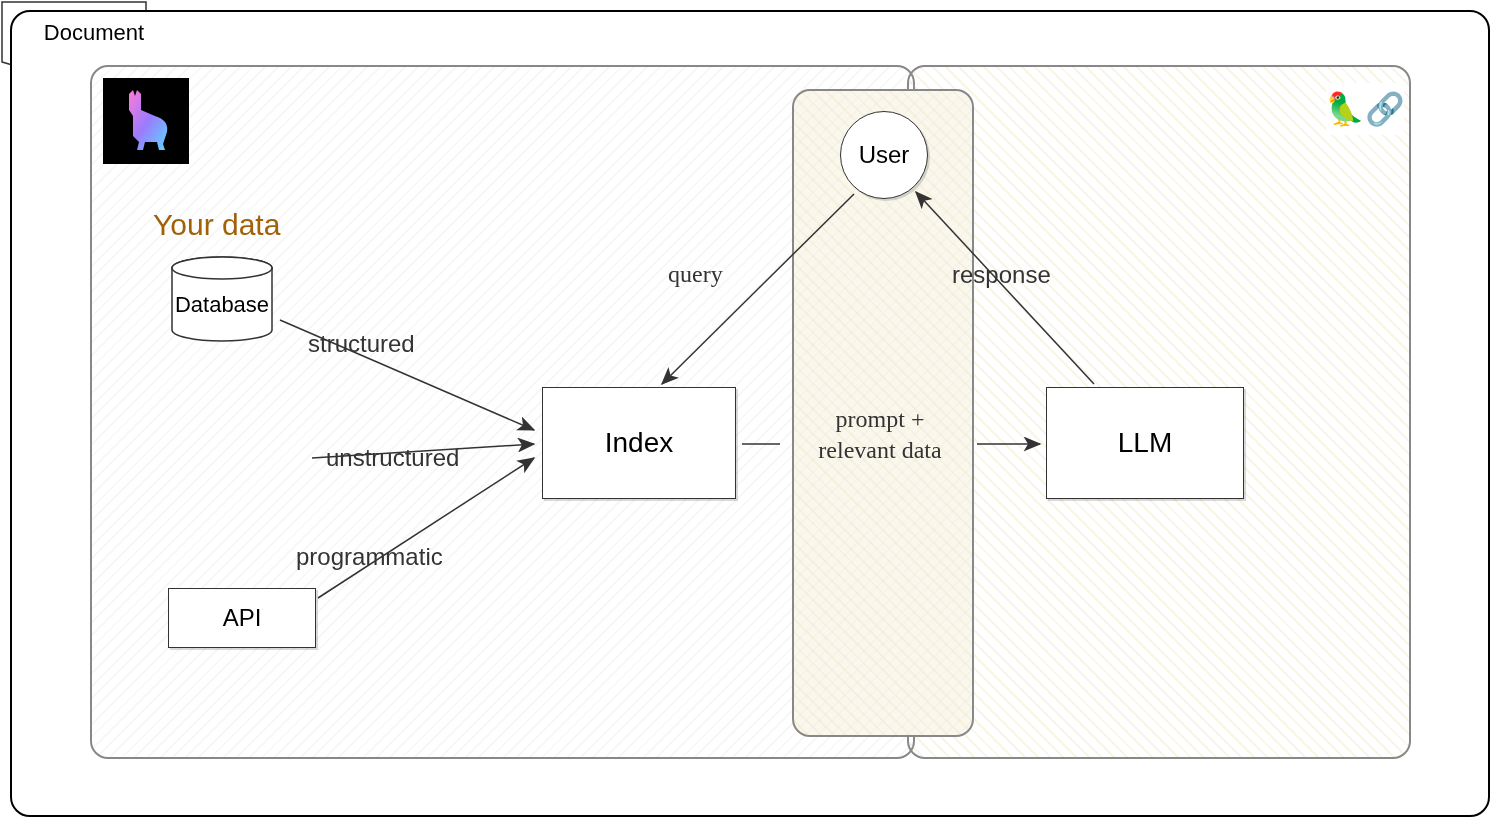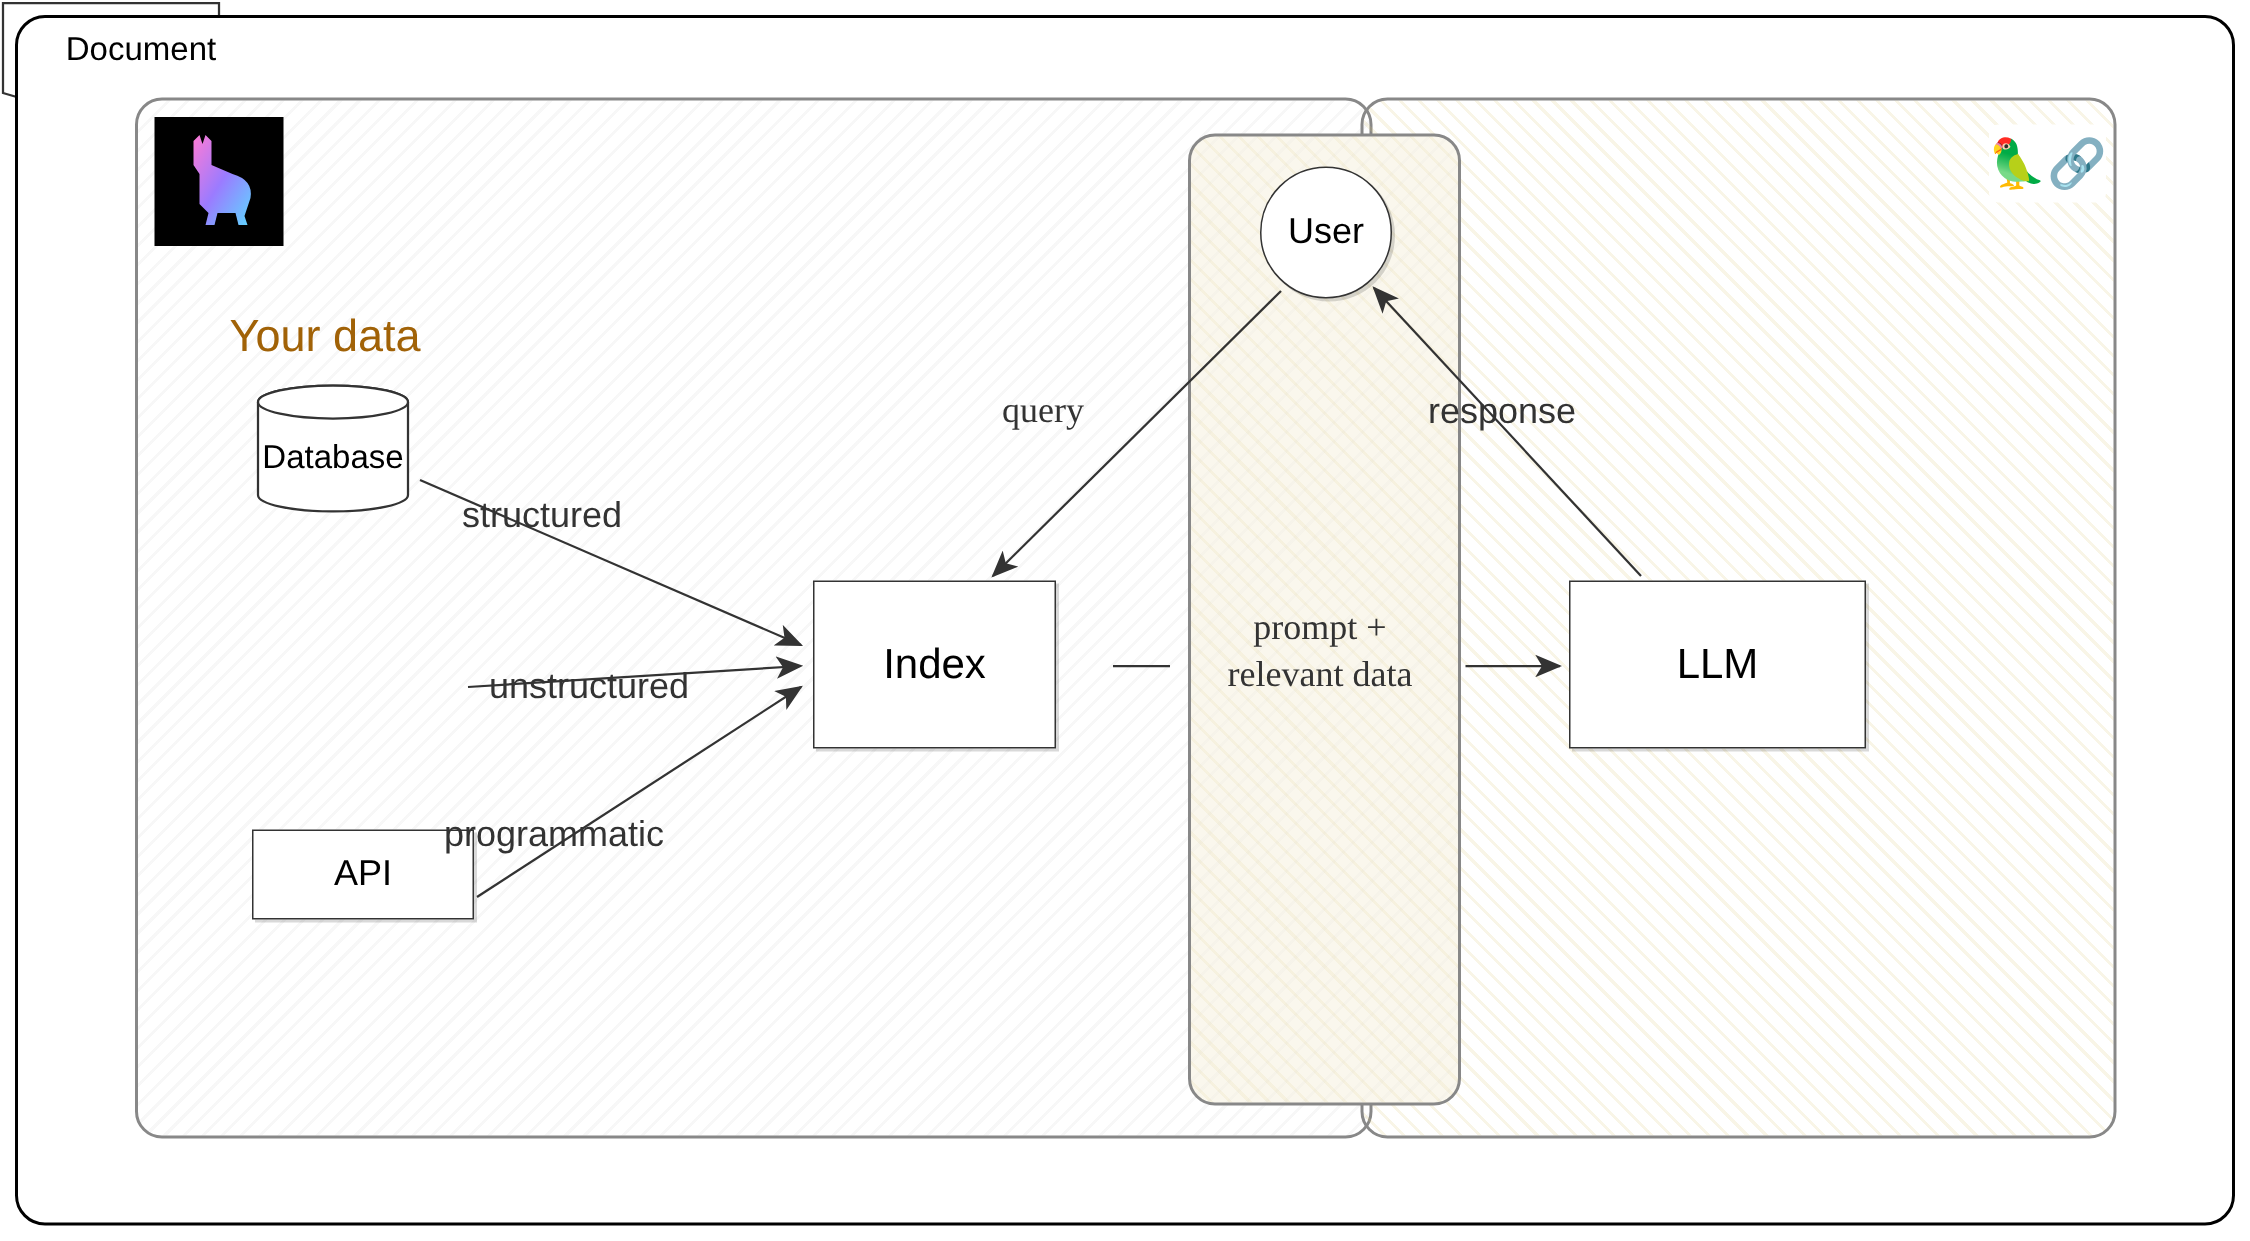--- a/index.html
+++ b/index.html
@@ -88,23 +88,23 @@
     .box {
       position: absolute;
       background: #fff;
       border: 1.5px solid #333;
       display: flex;
       align-items: center;
       justify-content: center;
       font-size: 24px;
       box-shadow: 2px 2px 0 rgba(0,0,0,0.15);
     }
-    .node-index { left: 542px; top: 387px; width: 162px; height: 112px; font-size: 28px; }
+    .node-index { left: 542px; top: 387px; width: 194px; height: 112px; font-size: 28px; }
     .node-llm { left: 1046px; top: 387px; width: 198px; height: 112px; font-size: 28px; }
-    .node-api { left: 168px; top: 553px; width: 148px; height: 60px; }
+    .node-api { left: 168px; top: 588px; width: 148px; height: 60px; }
     .node-document { left: 162px; top: 423px; width: 148px; height: 68px; border: none; box-shadow: none; background: transparent; }
     .node-user {
       position: absolute;
       left: 840px; top: 111px;
       width: 88px; height: 88px;
       border: 1.5px solid #333;
       border-radius: 50%;
       background: #fff;
       display: flex; align-items: center; justify-content: center;
       font-size: 24px;

